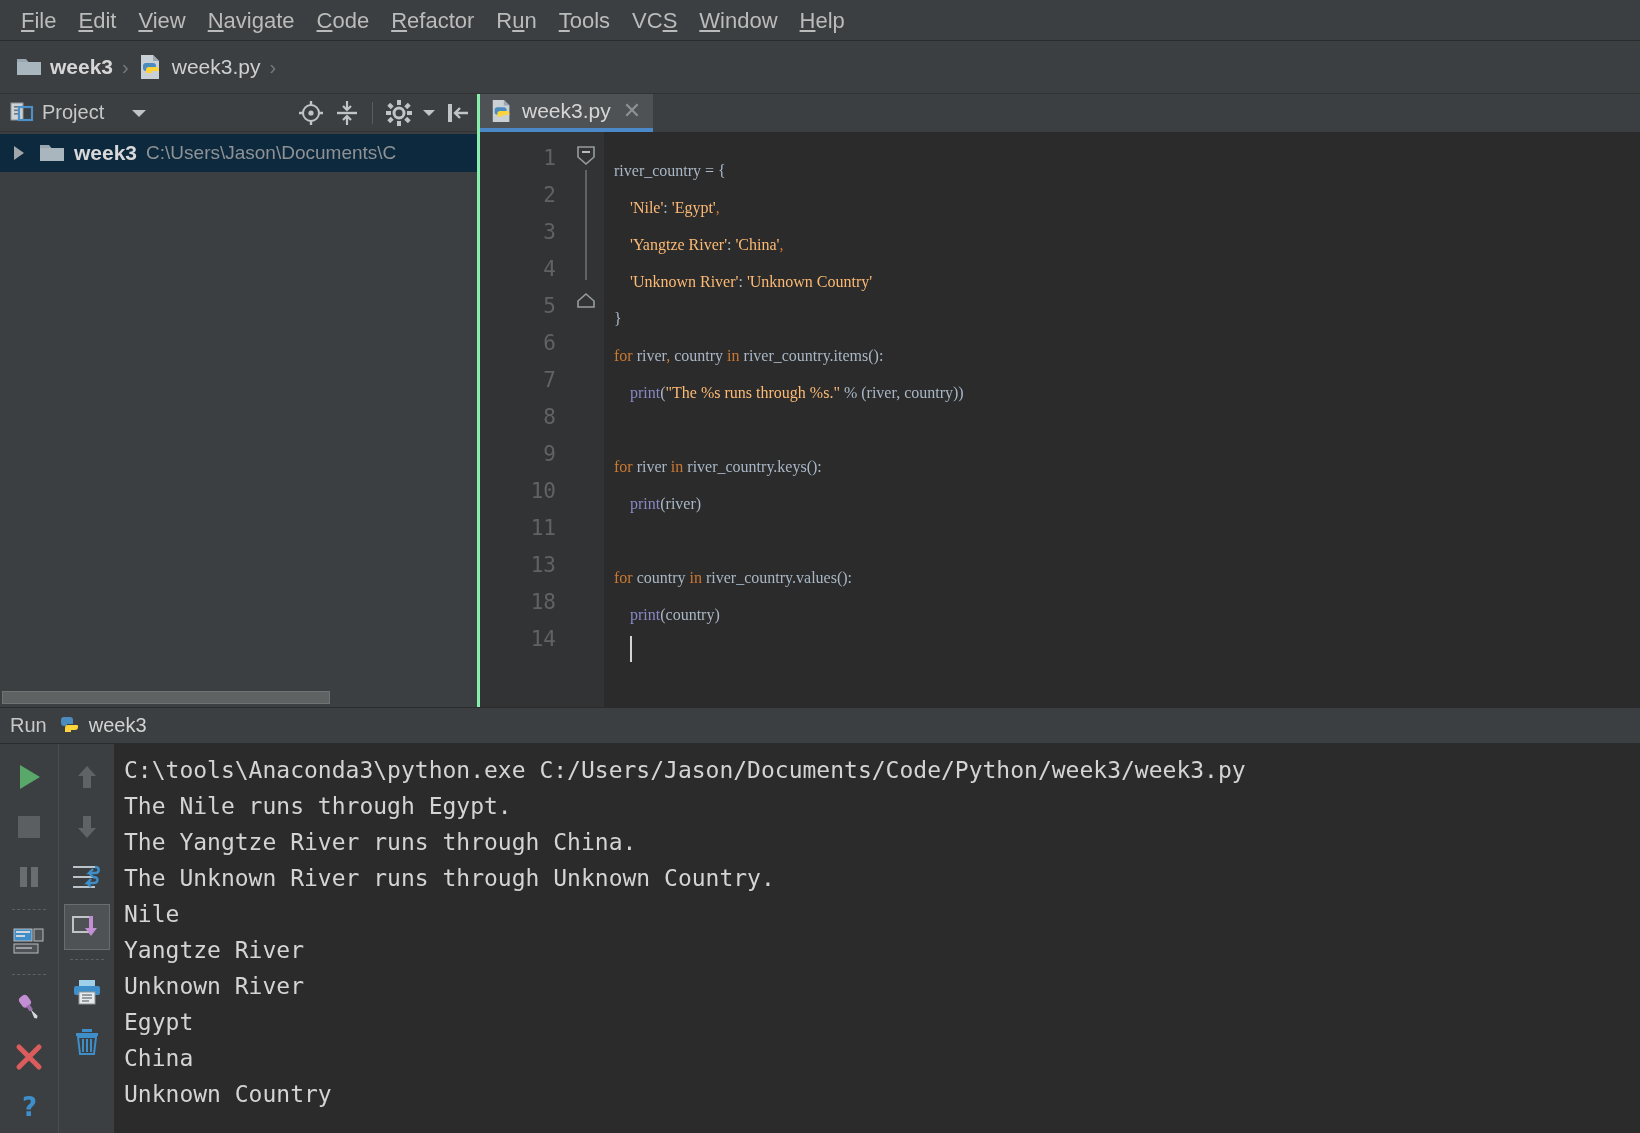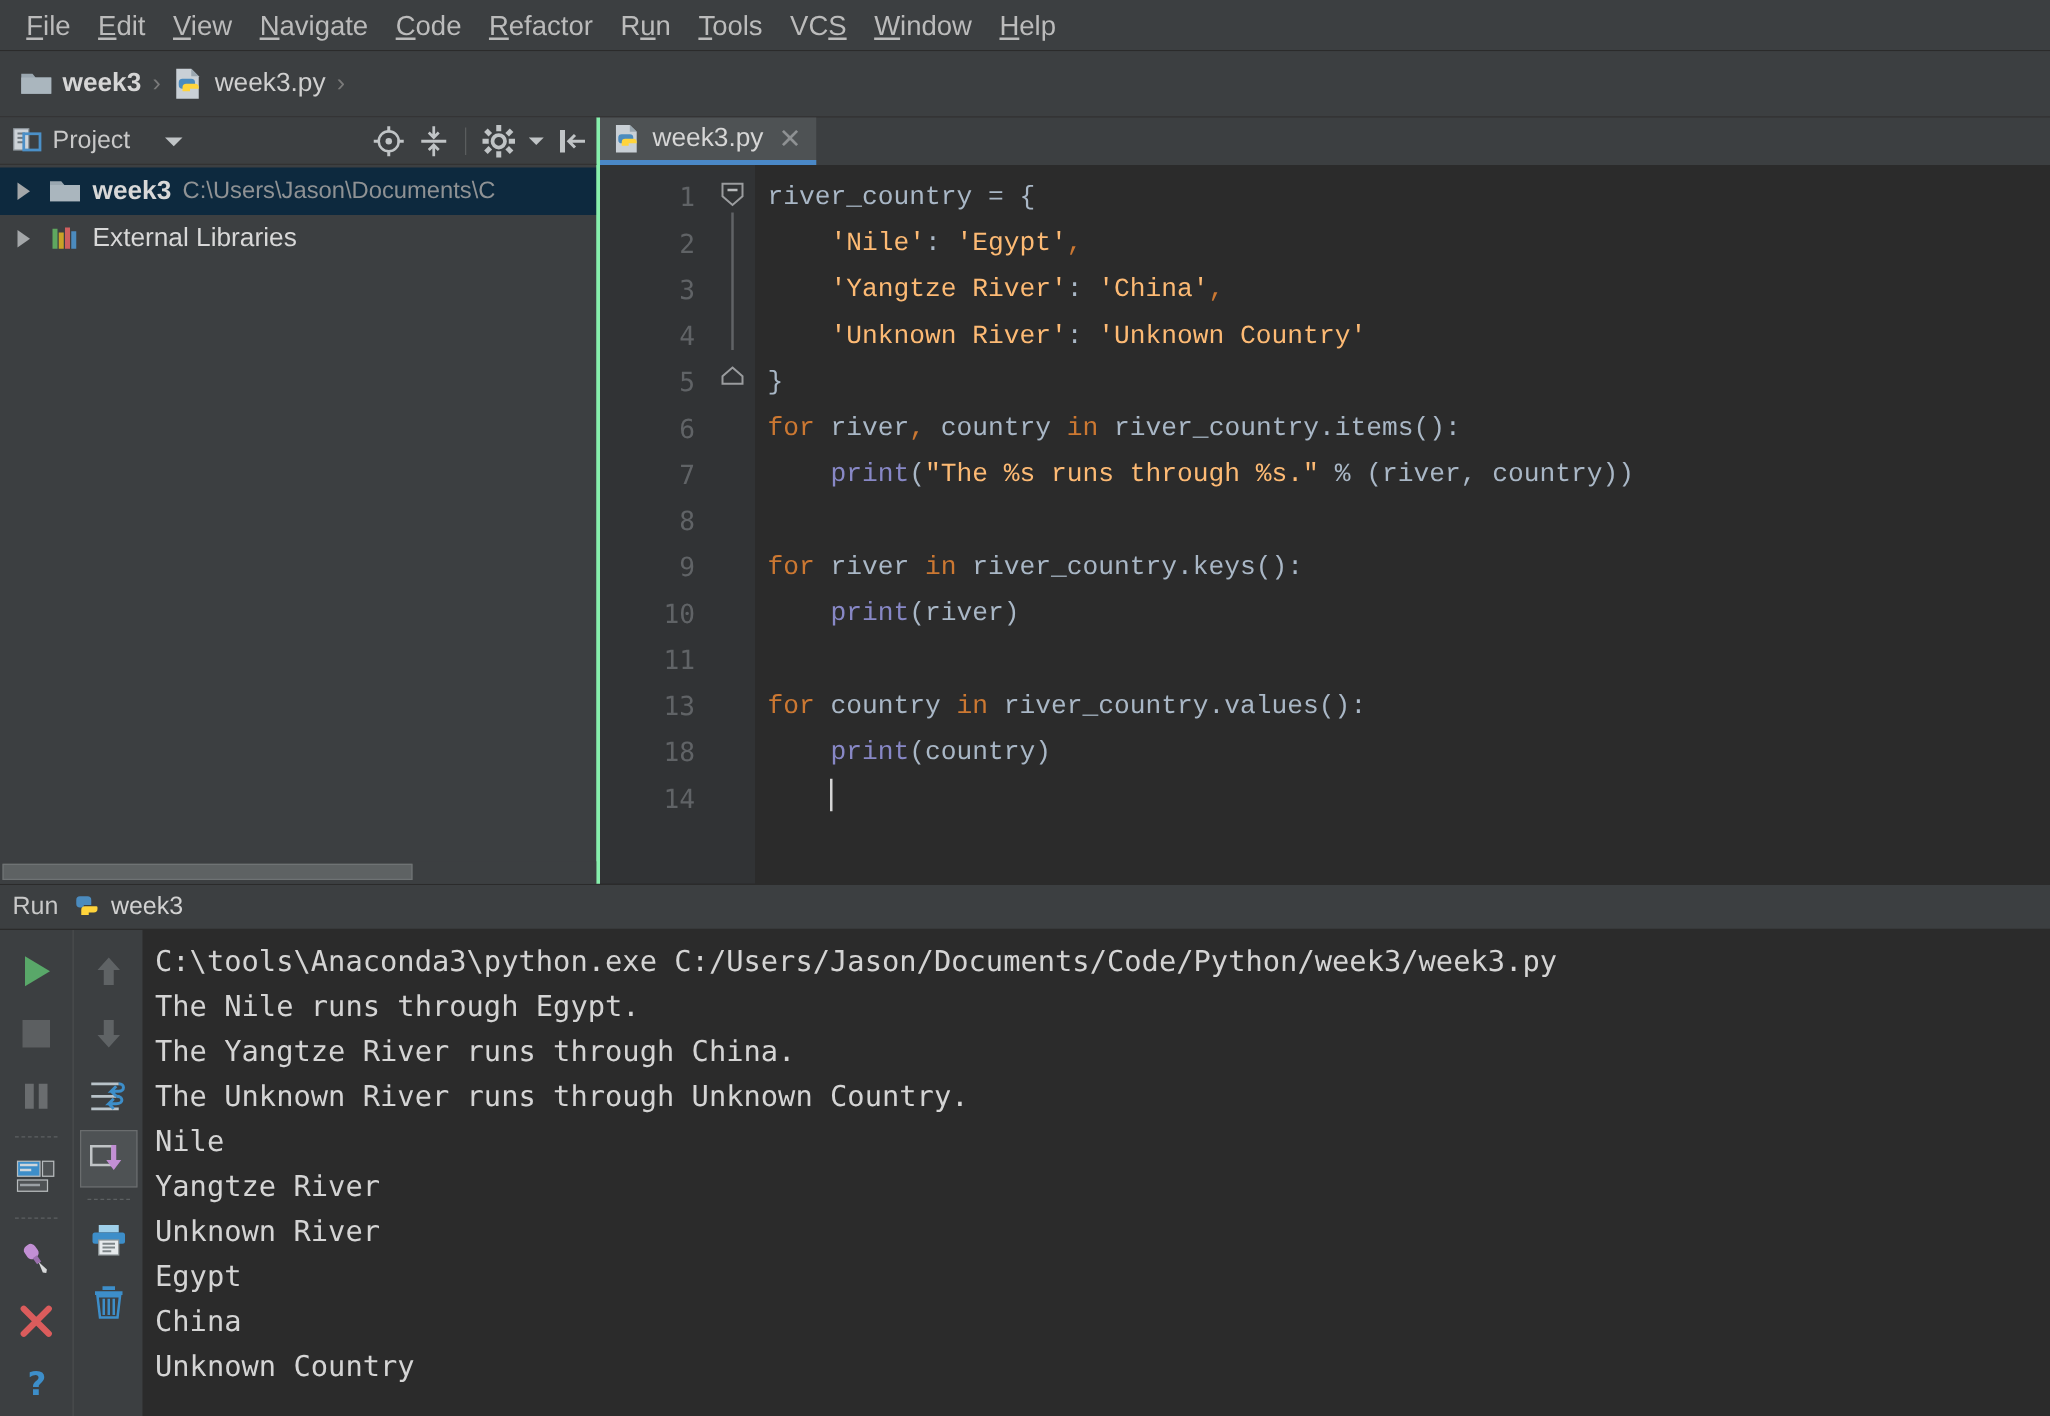--- a/index.html
+++ b/index.html
@@ -87,22 +87,22 @@
   }
   .gutter div { height: 37px; line-height: 37px; padding-right: 12px; }
   .fold {
     width: 36px; background: #313335; flex: none; padding-top: 8px; position: relative;
   }
   .fold-line {
     position: absolute; left: 17px; top: 38px; width: 2px; height: 110px; background: #606366;
   }
   .fold-mark { position: absolute; left: 7px; }
   .code-text {
-    flex: 1; padding: 8px 0 0 10px;
-    font-family: Liberation Mono, monospace; font-size: 21px;
+    flex: 1; padding: 20px 0 0 10px;
+    font-family: Liberation Serif, serif; font-size: 16px;
     color: #a9b7c6; white-space: pre; overflow: hidden; position: relative;
   }
   .code-text .ln { height: 37px; line-height: 37px; }
   .kw { color: #cc7832; }
   .str { color: #fdba74; }
   .fn { color: #8888c6; text-align: right; }
   .id { color: #a9b7c6; }
   .op { color: #a9b7c6; }
   .comma { color: #cc7832; }
   .caret {
@@ -259,34 +259,20 @@
               <svg width="16" height="18" viewBox="0 0 16 18">
                 <path d="M3 2l10 7-10 7z" fill="#a4a7a9"></path>
               </svg>
             </span>
             <span class="ic"><svg width="26" height="22" viewBox="0 0 26 22">
                 <path d="M1 3h9l2.5 3H25v13H1z" fill="#9aa7b0"></path>
                 <path d="M1 6h24v13H1z" fill="#aab6be"></path>
               </svg></span>
             <span class="tree-label">week3</span>
             <span class="tree-path">C:\Users\Jason\Documents\C</span>
-          </div>
-          <div class="tree-row">
-            <span class="tw ic">
-              <svg width="16" height="18" viewBox="0 0 16 18">
-                <path d="M3 2l10 7-10 7z" fill="#a4a7a9"></path>
-              </svg>
-            </span>
-            <span class="ic"><svg width="26" height="24" viewBox="0 0 26 24">
-                <rect x="3" y="4" width="4" height="16" fill="#5fa75f"></rect>
-                <rect x="8" y="7" width="4" height="13" fill="#c9a227"></rect>
-                <rect x="13" y="3" width="4" height="17" fill="#cf5f5f"></rect>
-                <rect x="18" y="6" width="4" height="14" fill="#4b8bbe"></rect>
-              </svg></span>
-            <span class="tree-label normal">External Libraries</span>
           </div>
         </div>
 
       <div class="proj-scroll">
         <div class="thumb"></div>
       </div>
     </div>
 
     <div class="editor-col">
       <div class="tabbar">

